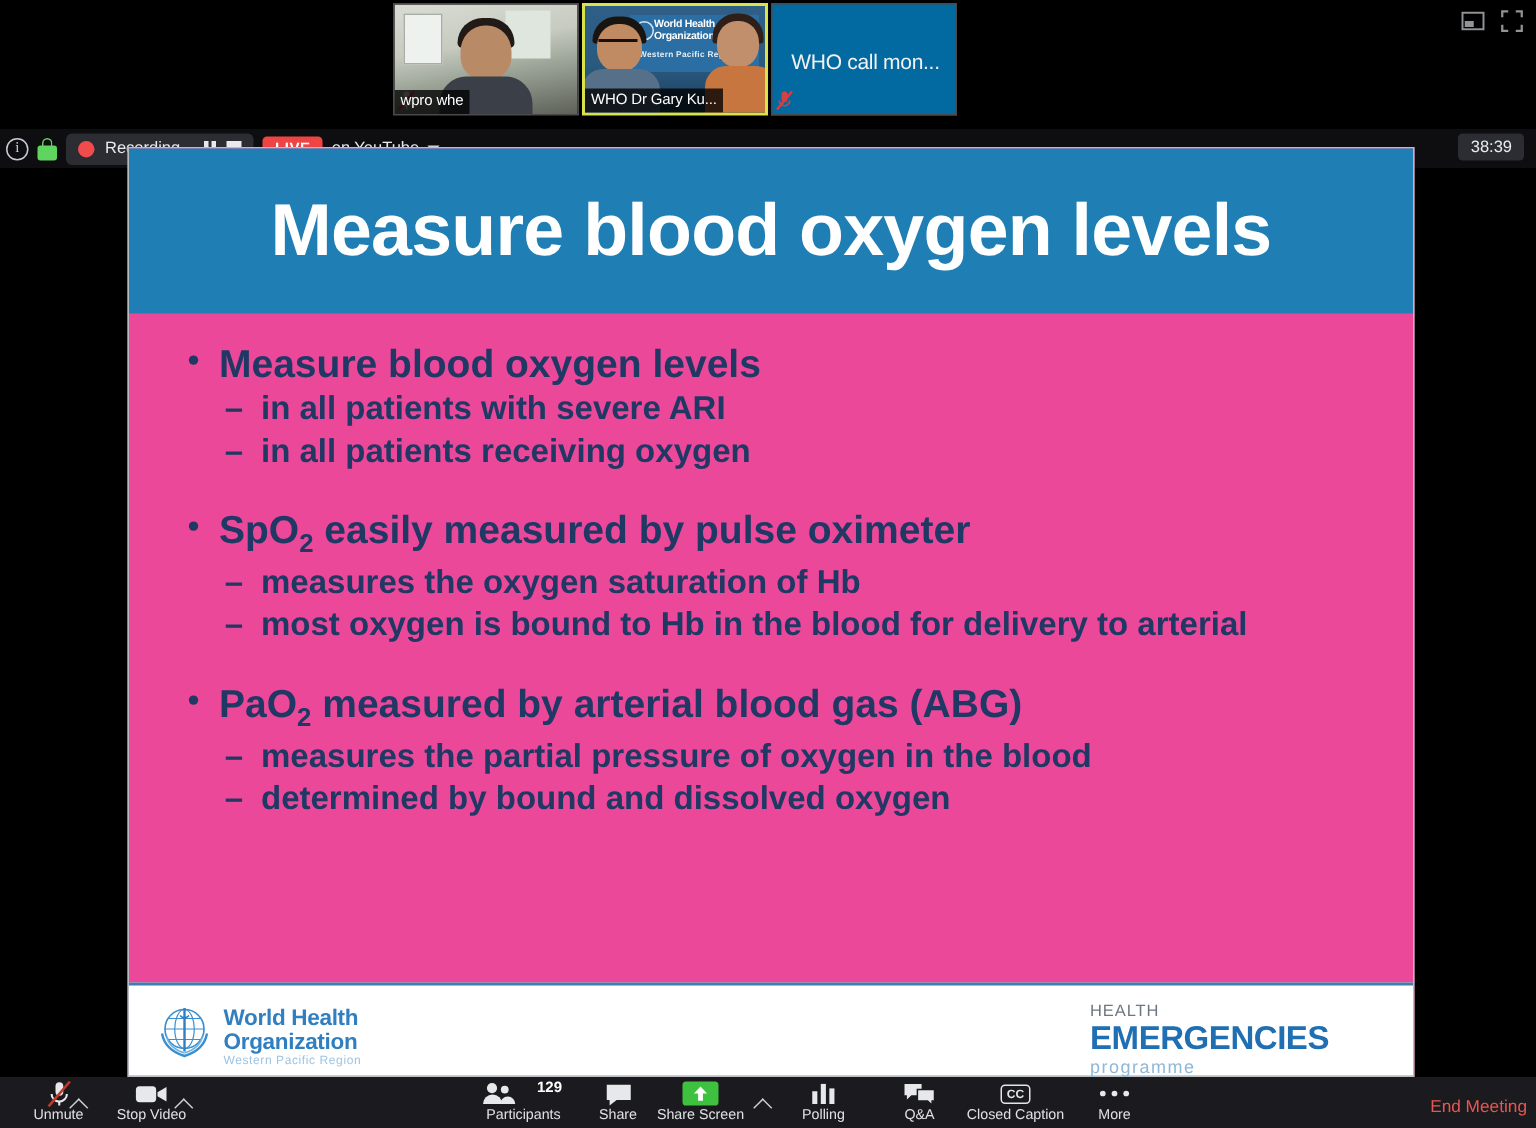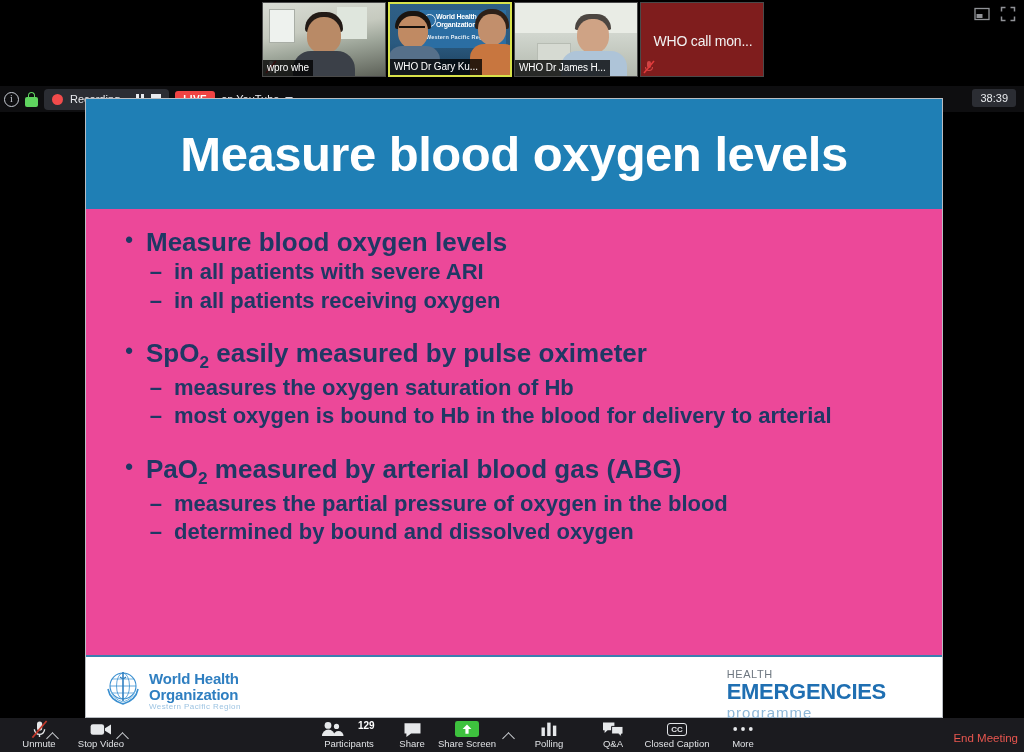--- a/index.html
+++ b/index.html
@@ -56,21 +56,21 @@
   .t2 .hairB{position:absolute;left:85px;top:5px;width:34px;height:20px;border-radius:16px 16px 2px 2px;background:#2e2018;}
   .t2 .bodyB{position:absolute;left:80px;top:40px;width:48px;height:36px;border-radius:14px 14px 0 0;background:#c8763f;}
   
   .t3 { background:linear-gradient(180deg,#e3e6e0 0%,#cfd4cc 46%,#b3b9ae 100%); }
   .t3 .wall{position:absolute;left:0;top:0;width:124px;height:30px;background:#e9ece5;}
   .t3 .rad{position:absolute;left:22px;top:40px;width:34px;height:18px;background:#d6dad2;border:1px solid #b7bcb3;}
   .t3 .head{position:absolute;left:62px;top:16px;width:32px;height:34px;border-radius:46%;background:#cfa385;}
   .t3 .hair{position:absolute;left:60px;top:11px;width:36px;height:16px;border-radius:16px 16px 2px 2px;background:#4b4540;}
   .t3 .body{position:absolute;left:46px;top:48px;width:66px;height:28px;border-radius:16px 16px 0 0;background:#aec4d8;}
   
-  .t4 { background:#7f1d1d; }
+  .t4 { background:#0369a1; }
   .t4 .label{
     position:absolute; left:0; top:0; width:124px; height:75px;
     display:flex; align-items:center; justify-content:center;
     color:#f2f2f2; font-size:14px; letter-spacing:-0.2px;
   }
 
   .topicons{ position:absolute; right:8px; top:6px; display:flex; gap:10px; }
   .topicons .ic{ width:16px; height:16px; opacity:.72; }
 
   
@@ -138,21 +138,21 @@
     position:absolute; left:0; bottom:0; width:100%; height:62px;
     border-top:2px solid #3a7fb0; background:#fff;
   }
   .who-logo{ position:absolute; left:17px; top:10px; display:flex; align-items:center; gap:6px; }
   .who-emb{ width:40px;height:40px; }
   .who-words{ color:#2f7fc1; font-size:15px; font-weight:bold; line-height:16px; letter-spacing:-0.2px; }
   .who-sub{ position:absolute; left:63px; top:45px; color:#9ec4e2; font-size:8px; letter-spacing:.4px; }
   .he-logo{ position:absolute; right:56px; top:11px; text-align:left; }
   .he-1{ color:#6e7780; font-size:11px; letter-spacing:.6px; }
   .he-2{ color:#1f6fb2; font-size:22px; font-weight:bold; letter-spacing:-0.3px; line-height:23px; }
-  .he-3{ color:#8fb8d8; font-size:15px; letter-spacing:1px; margin-top:1px; }
+  .he-3{ color:#8fb8d8; font-size:12px; letter-spacing:1px; margin-top:1px; }
 
   
   .zbar{
     position:absolute; left:0; bottom:0; width:1024px; height:34px;
     background:#1b1b1f;
   }
   .zitem{
     position:absolute; bottom:0; width:78px; height:34px;
     display:flex; flex-direction:column; align-items:center; justify-content:flex-start;
     color:#e6e8ea; padding-top:2px;
@@ -209,28 +209,20 @@
       <div class="hairA"></div>
       <div class="headA"></div>
       <div class="glassA"></div>
       <div class="bodyA"></div>
       <div class="hairB"></div>
       <div class="headB"></div>
       <div class="bodyB"></div>
       <div class="name">WHO Dr Gary Ku...</div>
     </div>
 
-    <div class="thumb t3">
-      <div class="wall"></div>
-      <div class="rad"></div>
-      <div class="hair"></div>
-      <div class="head"></div>
-      <div class="body"></div>
-      <div class="name">WHO Dr James H...</div>
-    </div>
 
     <div class="thumb t4">
       <div class="label">WHO call mon...</div>
       <svg class="micmute" viewBox="0 0 12 14">
         <rect x="4" y="1" width="4" height="7" rx="2" fill="#d04444"></rect>
         <path d="M2.5 7 a3.5 3.5 0 0 0 7 0" stroke="#d04444" stroke-width="1.1" fill="none"></path>
         <line x1="1" y1="13" x2="11" y2="1" stroke="#e23b3b" stroke-width="1.5"></line>
       </svg>
     </div>
 

